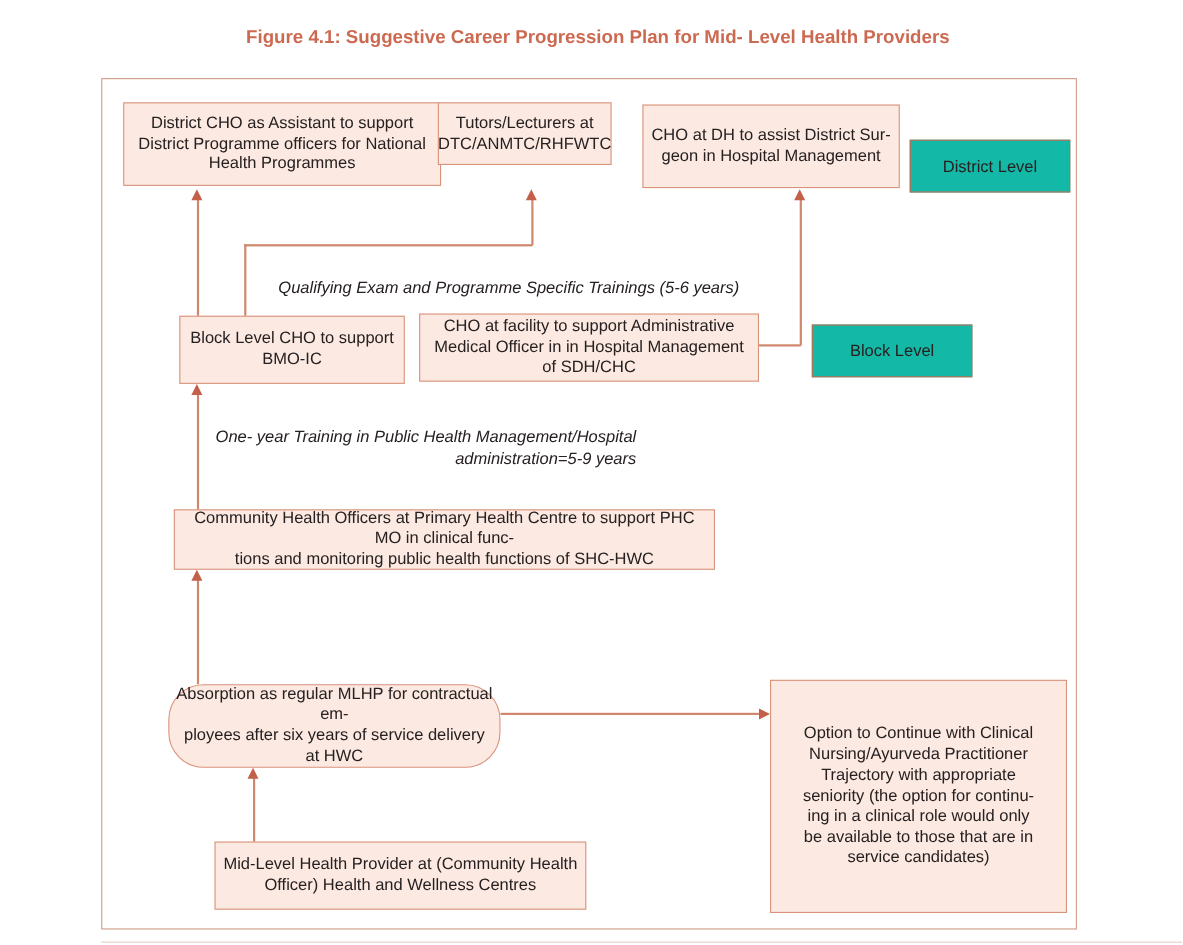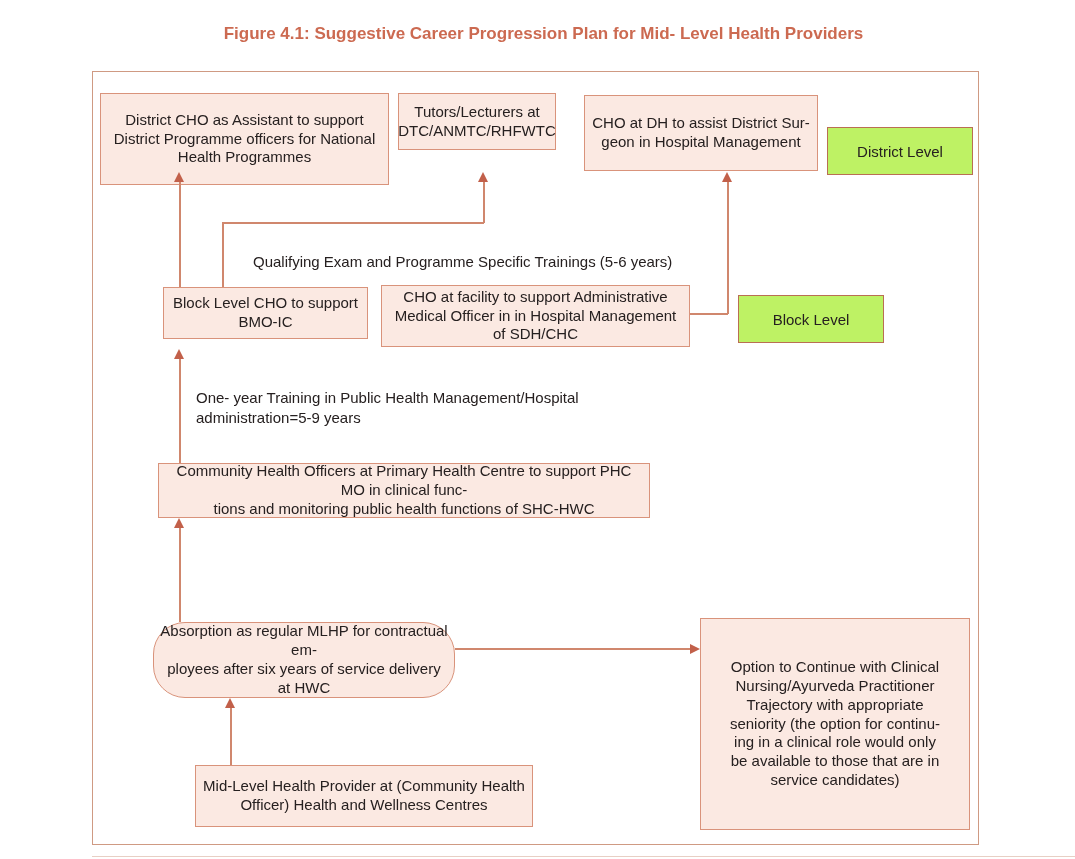--- a/index.html
+++ b/index.html
@@ -24,31 +24,32 @@
     border:1.5px solid #d9937b;
     display:flex;align-items:center;justify-content:center;
     text-align:center;
     font-size:15px;line-height:1.26;
     white-space:pre-line;
     box-sizing:border-box;
     padding:2px 6px;
   }
   .label-node{
     position:absolute;
-    background:#bef264;
+    background:#14b8a6;
     border:1px solid #b96f53;
     display:flex;align-items:center;justify-content:center;
     text-align:left;
     font-size:15px;
     box-sizing:border-box;
   }
   .ann{
     position:absolute;
-    font-size:15px;line-height:1.3;
+    font-size:15px;font-style:italic;line-height:1.3;
     white-space:pre-line;
+    text-align:right;
   }
   .vline,.hline{position:absolute;background:#d0876d;}
   .vline{width:1.5px;}
   .hline{height:1.5px;}
   .arrow-up{
     position:absolute;width:0;height:0;
     border-left:5px solid transparent;
     border-right:5px solid transparent;
     border-bottom:10px solid #c2604a;
   }
@@ -65,30 +66,30 @@
 </style>
 </head>
 <body>
 
 <div id="canvas">
 
   <div class="title">Figure 4.1: Suggestive Career Progression Plan for Mid- Level Health Providers</div>
 
   <div class="frame" style="left:92px;top:71px;width:885px;height:772px;"></div>
 
-  <div class="node" style="left:100px;top:93px;width:289px;height:92px;">District CHO as Assistant to support
+  <div class="node" style="left:112px;top:93px;width:289px;height:76px;">District CHO as Assistant to support
 District Programme officers for National
 Health Programmes</div>
   <div class="node" style="left:398px;top:93px;width:158px;height:57px;">Tutors/Lecturers at
 DTC/ANMTC/RHFWTC</div>
   <div class="node" style="left:584px;top:95px;width:234px;height:76px;">CHO at DH to assist District Sur-
 geon in Hospital Management</div>
   <div class="label-node" style="left:827px;top:127px;width:146px;height:48px;">District Level</div>
 
-  <div class="node" style="left:163px;top:287px;width:205px;height:52px;">Block Level CHO to support
+  <div class="node" style="left:163px;top:287px;width:205px;height:62px;">Block Level CHO to support
 BMO-IC</div>
   <div class="node" style="left:381px;top:285px;width:309px;height:62px;">CHO at facility to support Administrative
 Medical Officer in in Hospital Management
 of SDH/CHC</div>
   <div class="label-node" style="left:738px;top:295px;width:146px;height:48px;">Block Level</div>
 
   <div class="node" style="left:158px;top:463px;width:492px;height:55px;">Community Health Officers at Primary Health Centre to support PHC MO in clinical func-
 tions and monitoring public health functions of SHC-HWC</div>
 
   <div class="node" style="left:153px;top:622px;width:302px;height:76px;border-radius:32px;">Absorption as regular MLHP for contractual em-

